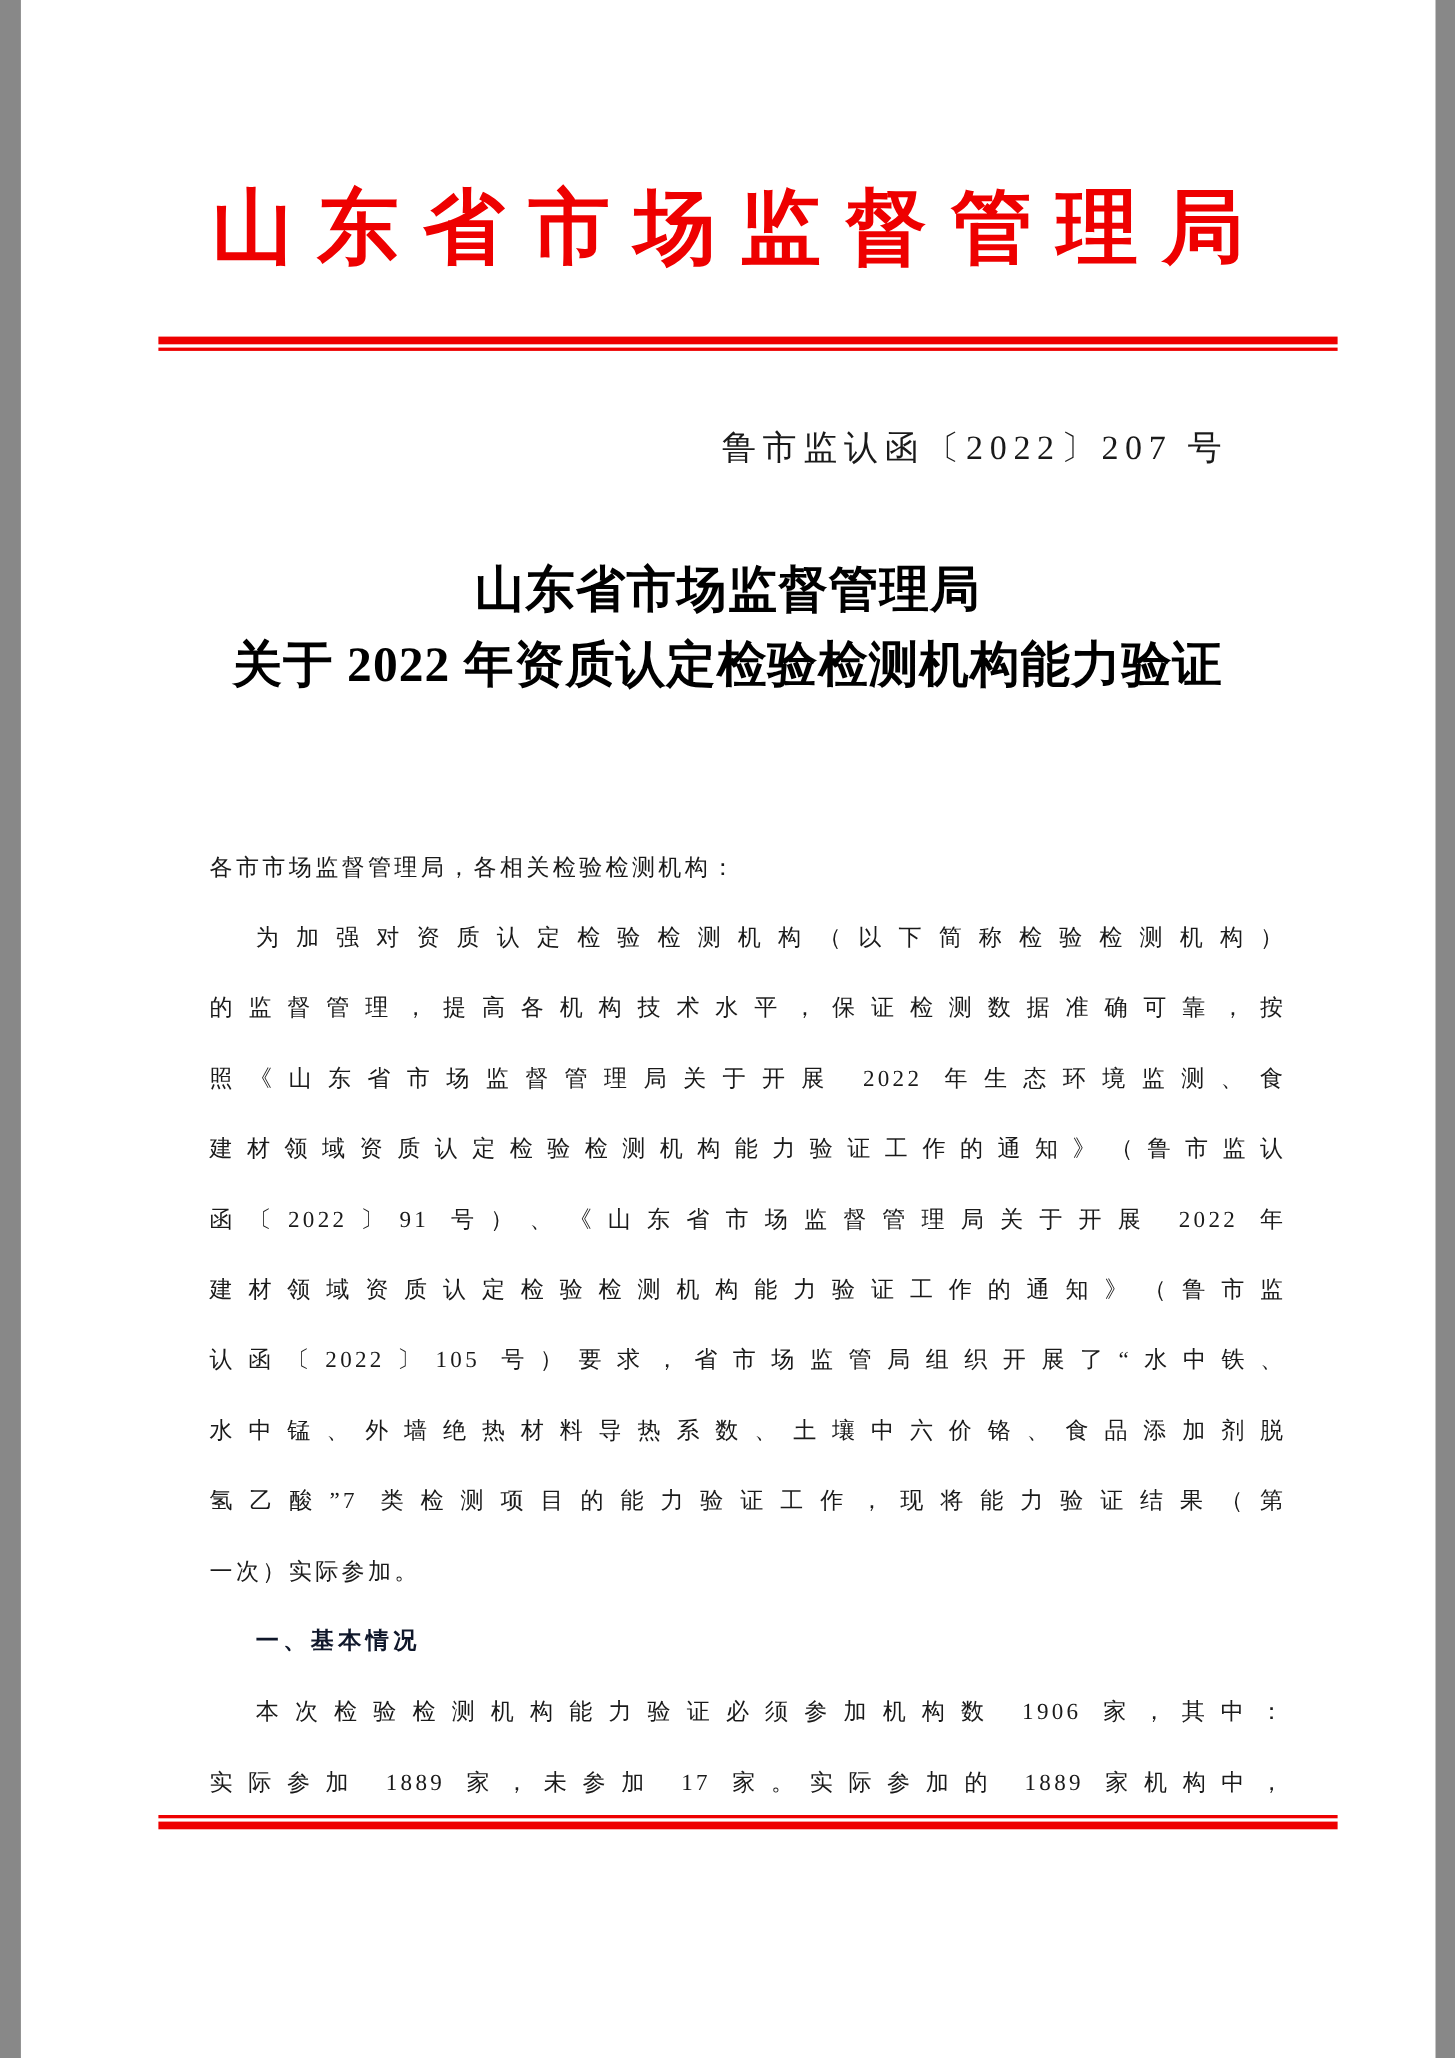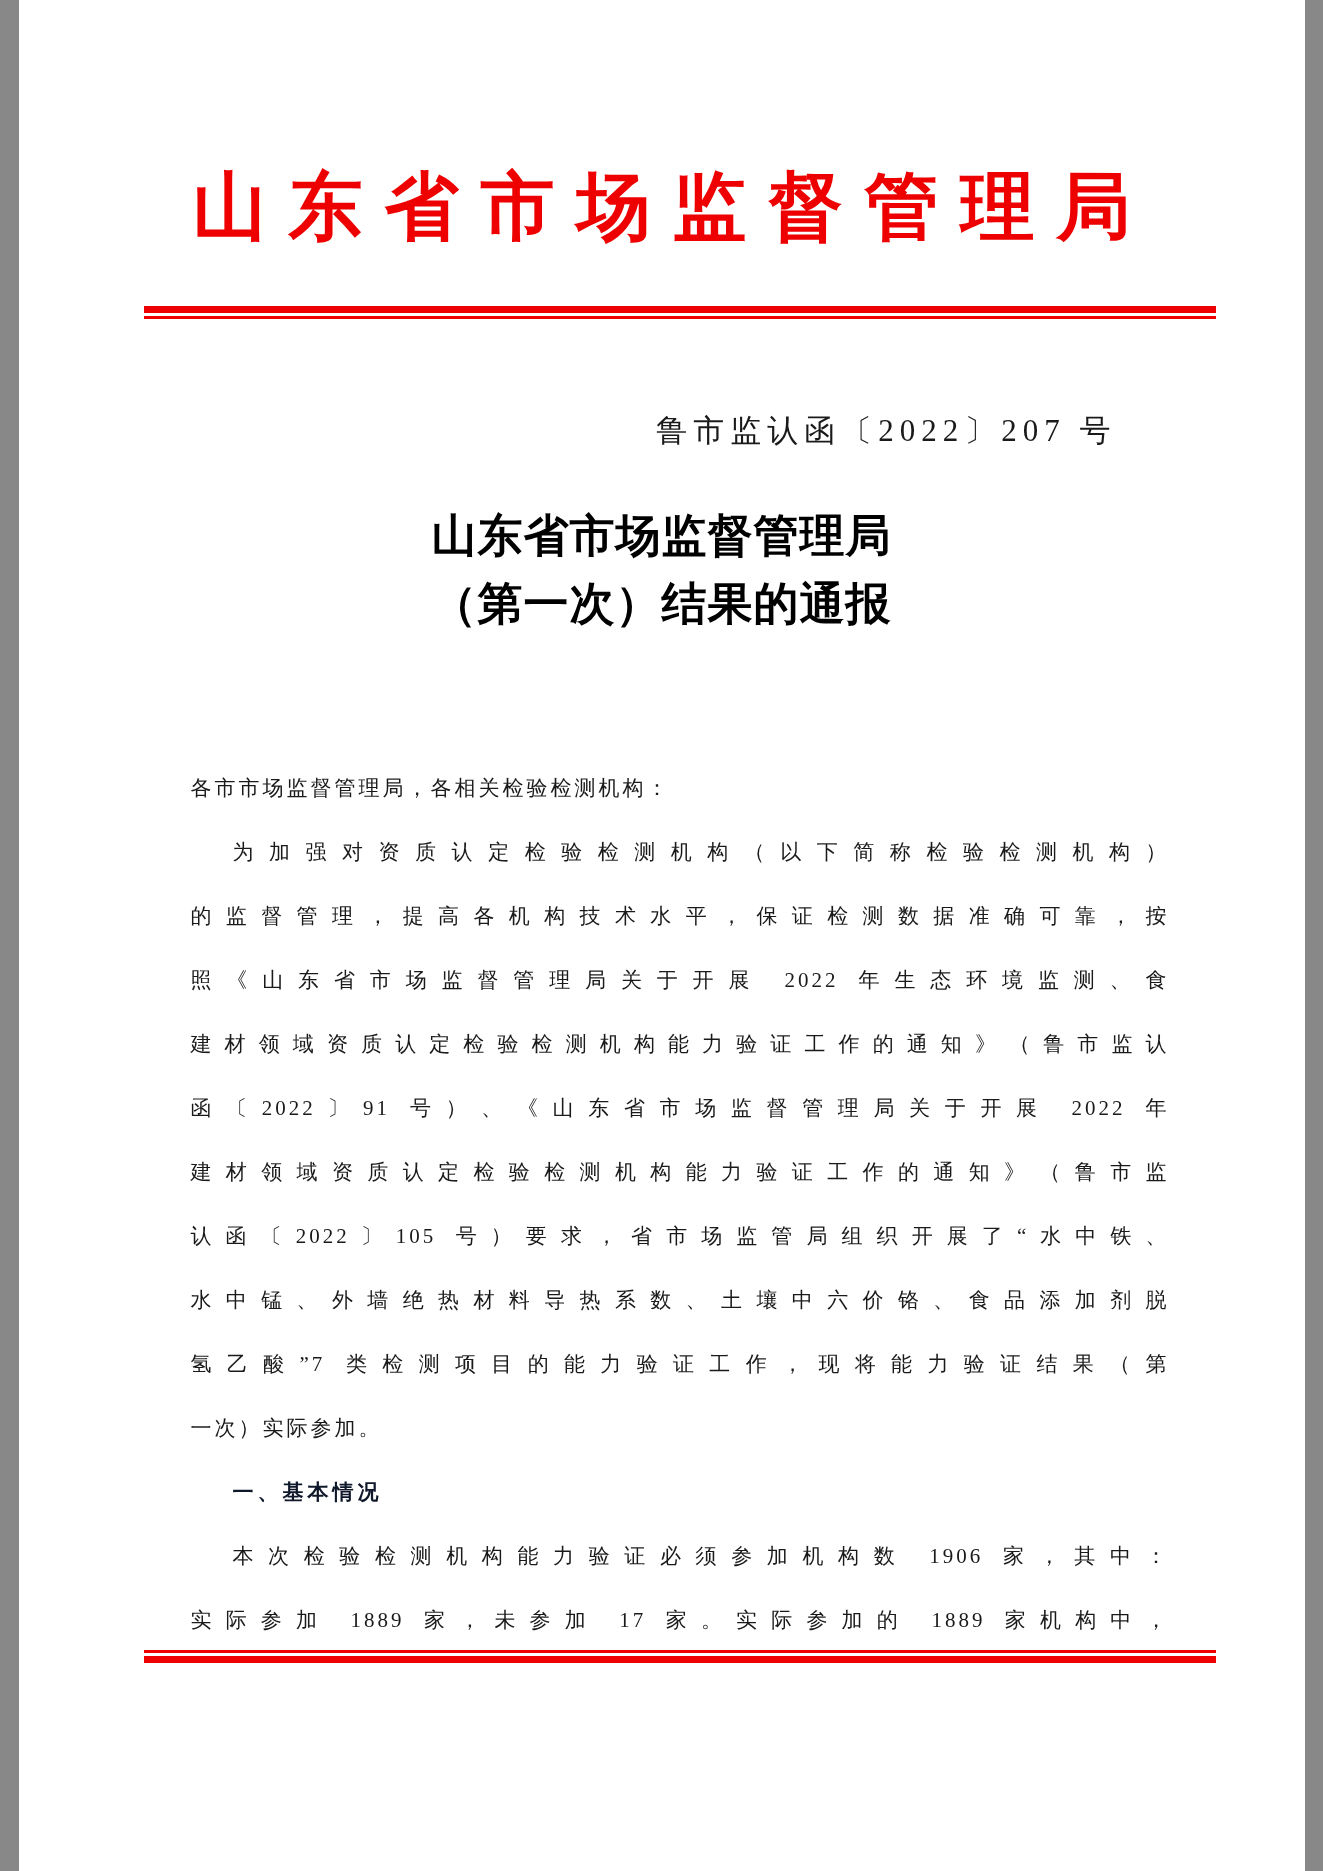--- a/index.html
+++ b/index.html
@@ -33,21 +33,21 @@
   .rule-top{top:306px;}
   .rule-bottom{top:1650px;}
   .rule .bar{background:var(--accent-red);}
   .rule-top .bar.thick{height:7px;margin-bottom:3px;}
   .rule-top .bar.thin{height:3px;}
   .rule-bottom .bar.thin{height:3px;margin-bottom:3px;}
   .rule-bottom .bar.thick{height:7px;}
   
   .docnum{
     position:absolute;
-    top:410px; left:0; right:0;
+    top:386px; left:0; right:0;
     text-align:right;
     padding-right:188px;
     font-size:31px;
     letter-spacing:6px;
     color:var(--ink);
   }
   
   .doc-title{
     position:absolute;
     top:502px; left:0; right:0;
@@ -92,21 +92,21 @@
 
   <div class="rule rule-top">
     <div class="bar thick"></div>
     <div class="bar thin"></div>
   </div>
 
   <div class="docnum">鲁市监认函〔2022〕207 号</div>
 
   <div class="doc-title">
     <div>山东省市场监督管理局</div>
-    <div>（第一次）结果的通报</div>
+    <div>关于 2022 年资质认定检验检测机构能力验证</div>
   </div>
 
   <div class="body-block">
     <div class="bline">各市市场监督管理局，各相关检验检测机构：</div>
 
     <div class="bline just ind">为加强对资质认定检验检测机构（以下简称检验检测机构）</div>
     <div class="bline just">的监督管理，提高各机构技术水平，保证检测数据准确可靠，按</div>
     <div class="bline just">照《山东省市场监督管理局关于开展 2022 年生态环境监测、食</div>
     <div class="bline just">建材领域资质认定检验检测机构能力验证工作的通知》（鲁市监认</div>
     <div class="bline just">函〔2022〕91 号）、《山东省市场监督管理局关于开展 2022 年</div>

